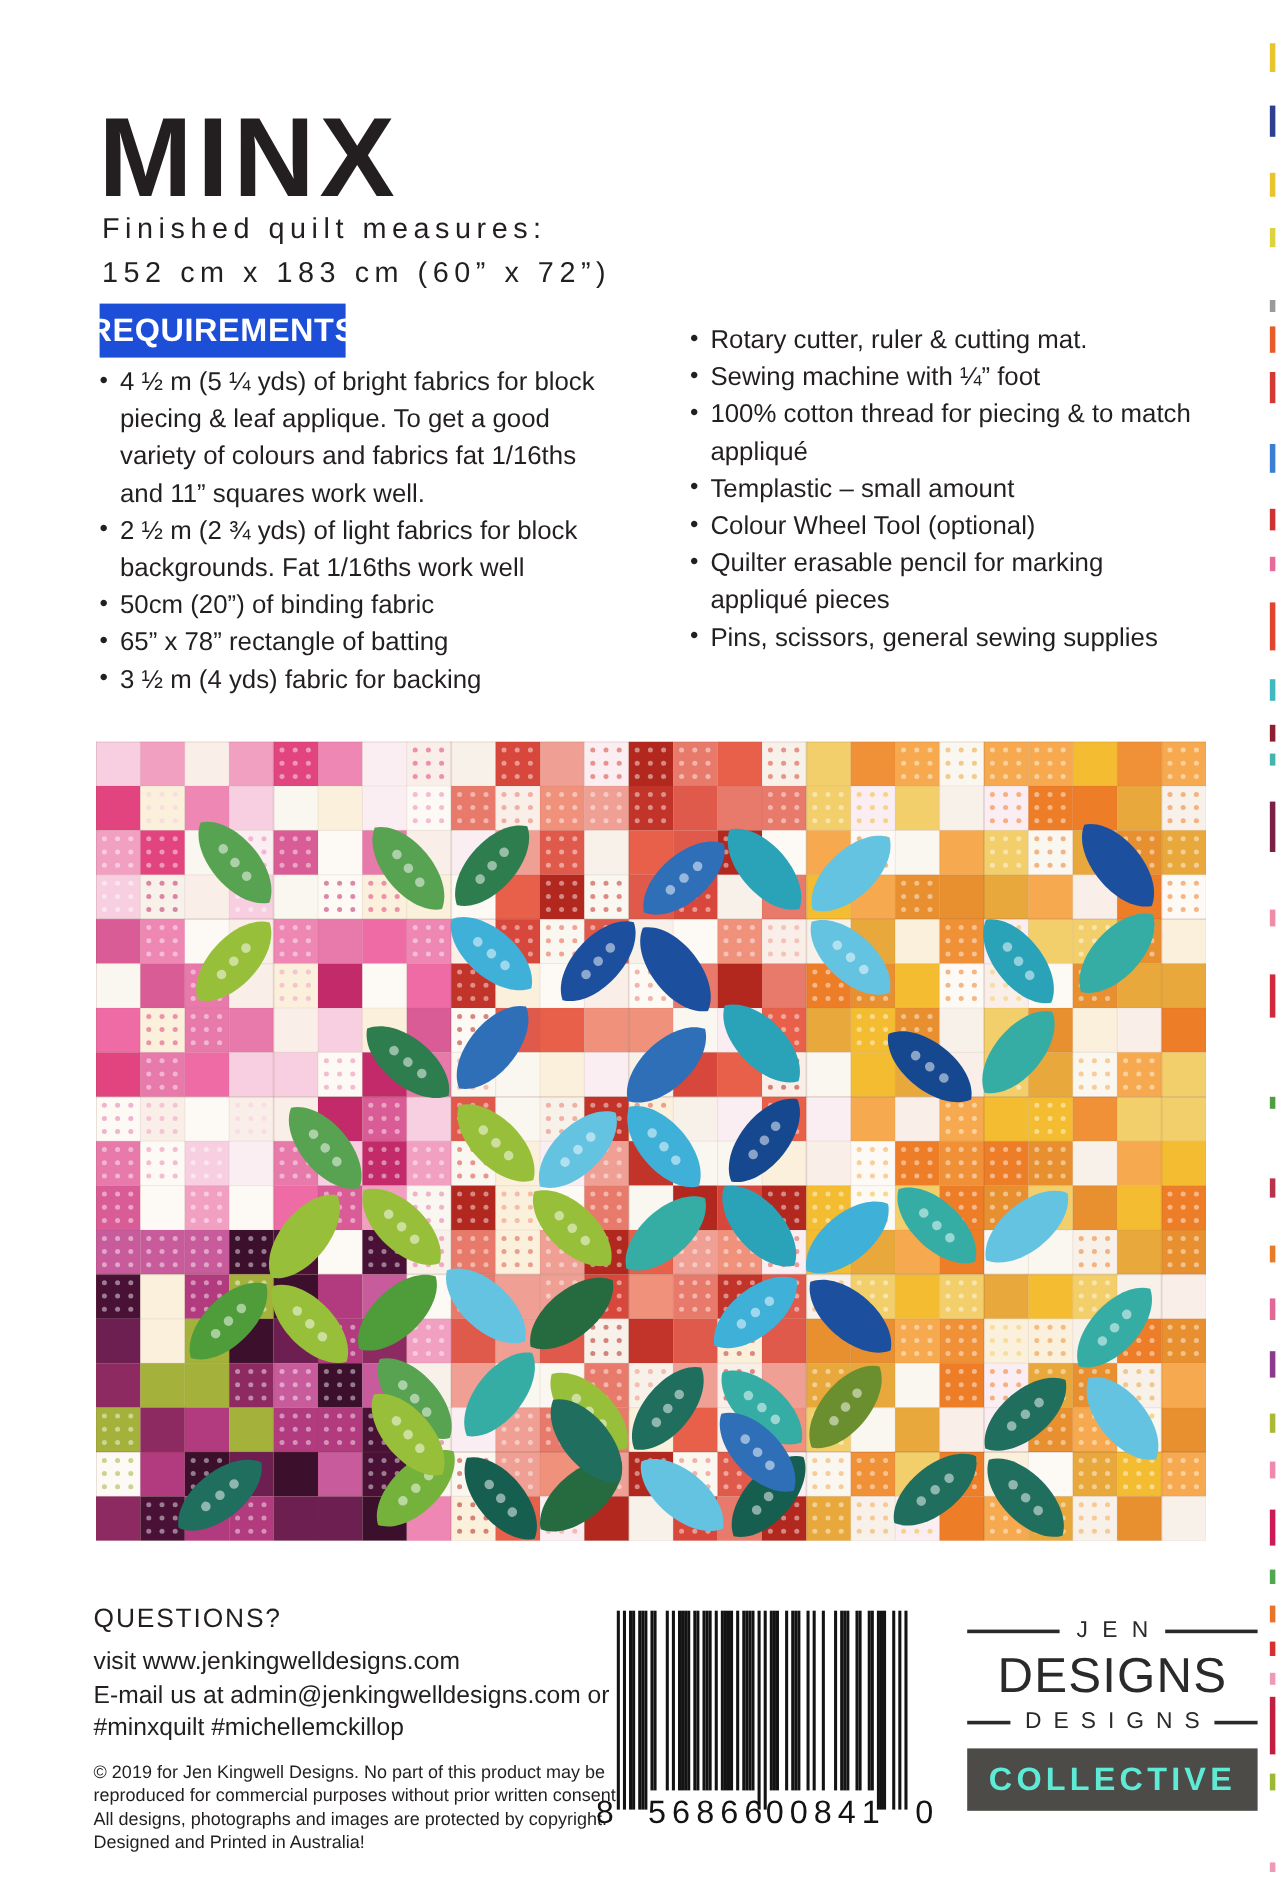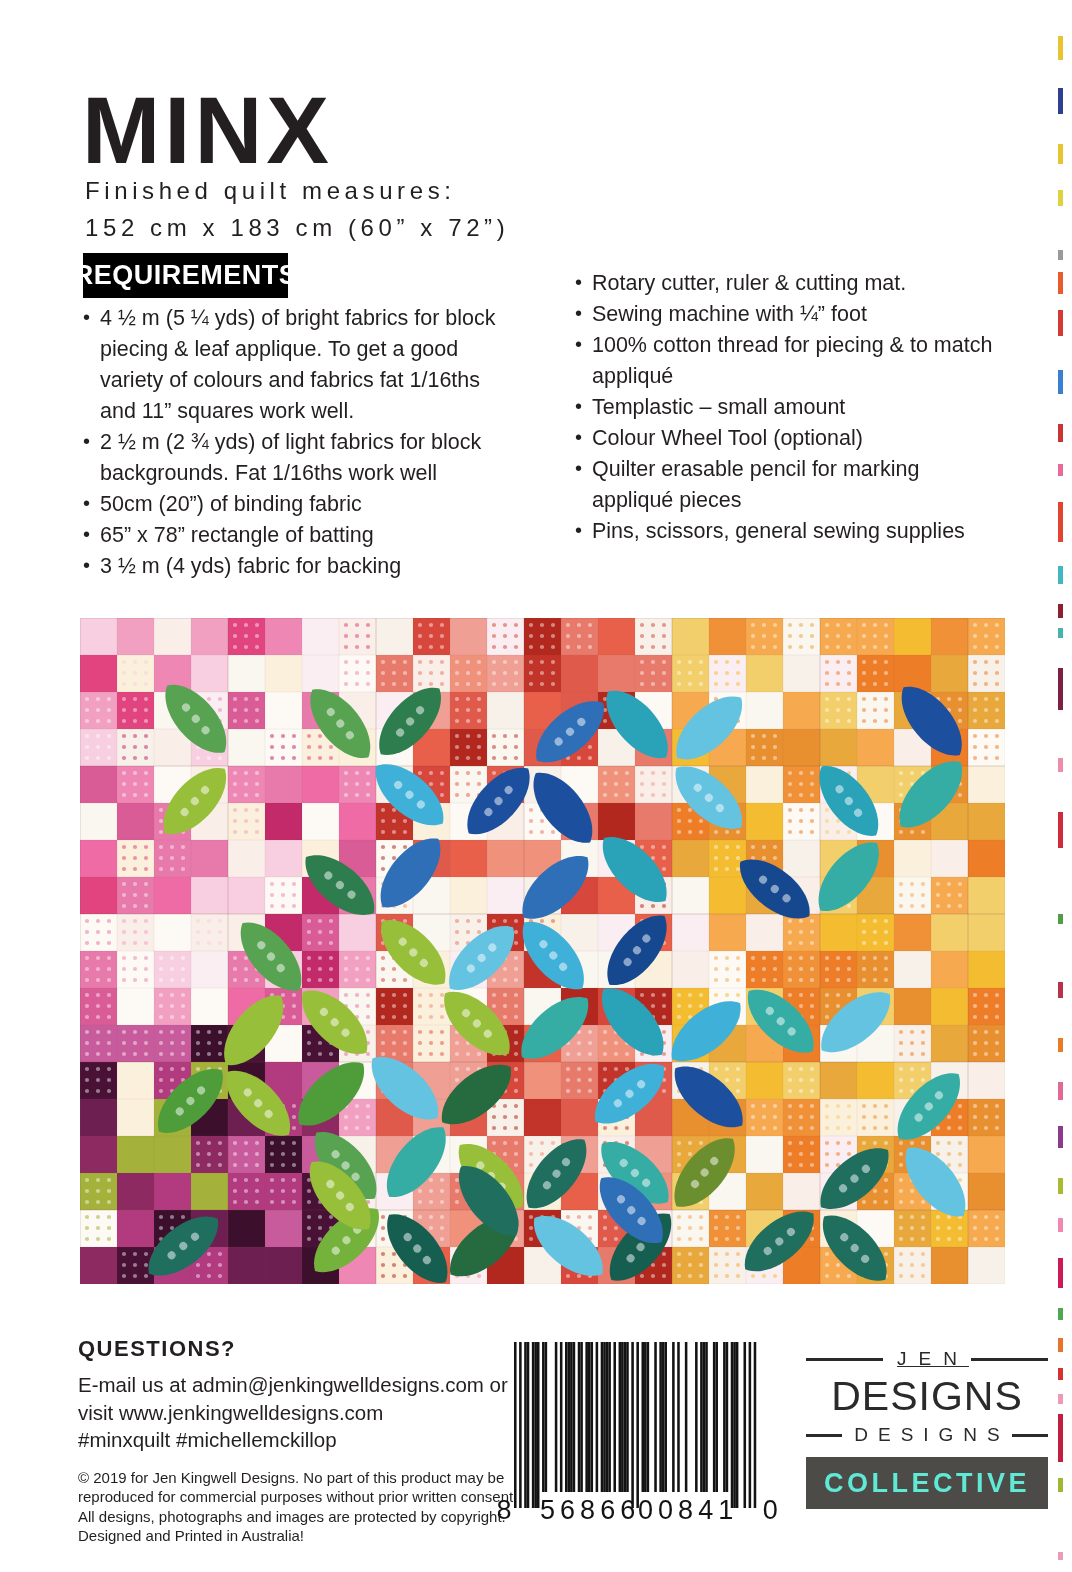--- a/index.html
+++ b/index.html
@@ -14,46 +14,46 @@
     position:absolute; left:82px; top:54px;
     font-size:94px; line-height:94px; font-weight:700; letter-spacing:4px;
   }
   .subtitle {
     position:absolute; left:85px; top:143px;
     font-size:24px; line-height:36.5px; letter-spacing:4.6px; font-weight:400;
   }
   .subtitle div { white-space:nowrap; }
   .req-badge {
     position:absolute; left:83px; top:223px; width:205px; height:45px;
-    background:#000000; color:#ffffff;
+    background:#1d4ed8; color:#ffffff;
     display:flex; align-items:center; justify-content:center;
     font-size:27px; font-weight:700; letter-spacing:0.5px;
   }
   
   .req-list { position:absolute; list-style:none; margin:0; padding:0;
     font-size:21.5px; line-height:31px; }
   .req-list.left  { left:83px;  top:273px; width:475px; }
   .req-list.right { left:575px; top:238px; width:465px; }
   .req-item { position:relative; padding-left:17px; }
   .req-item .bullet { position:absolute; left:0px; top:-1px; font-size:20px; }
   .req-item .line { white-space:nowrap; }
   
   .photo { position:absolute; left:80px; top:588px; width:925px; height:666px; }
   .photo svg { display:block; }
   
   .questions { position:absolute; left:78px; top:1306px; }
-  .questions .q-head { font-size:22px; font-weight:700; letter-spacing:1.5px; margin-bottom:9px; }
+  .questions .q-head { font-size:22px; font-weight:400; letter-spacing:1.5px; margin-bottom:9px; }
   .questions .q-lines div { font-size:20.5px; line-height:27.5px; white-space:nowrap; }
   .copyright { position:absolute; left:78px; top:1438px; font-size:15px; line-height:19.3px; }
   .copyright div { white-space:nowrap; }
   .barcode { position:absolute; left:498px; top:1312px; }
   .logo { position:absolute; left:806px; top:1318px; width:242px; color:#2a2a2a; }
   .logo-row { display:flex; align-items:center; }
   .logo-line { flex:1; height:3px; background:#2a2a2a; }
-  .logo-jen { font-size:19px; letter-spacing:12px; padding:0 2px 0 14px; font-weight:400;text-decoration:underline; }
+  .logo-jen { font-size:19px; letter-spacing:12px; padding:0 2px 0 14px; font-weight:400; }
   .logo-main { text-align:center; font-size:41px; letter-spacing:1px; font-weight:400; margin:3px 0 4px; }
   .logo-designs { font-size:19px; letter-spacing:10px; padding:0 2px 0 12px; font-weight:400; }
   .badge {
     margin-top:11px; height:52px; background:#4d4b48; color:#5eead4;
     display:flex; align-items:center; justify-content:center;
     font-size:27px; font-weight:700; letter-spacing:3.5px;
   }
   
   .stripe { position:absolute; right:1px; top:0; width:5px; height:1572px; overflow:hidden; }
   .stripe .seg { position:absolute; left:0; width:5px; }
@@ -2765,22 +2765,22 @@
           <circle cx="0" cy="-15" r="4" fill="#ffffff" opacity="0.5"></circle>
           <circle cx="0" cy="0" r="4" fill="#ffffff" opacity="0.5"></circle>
           <circle cx="0" cy="15" r="4" fill="#ffffff" opacity="0.5"></circle>
         </g>
       </svg>
     </div>
 
   <div class="questions">
     <div class="q-head">QUESTIONS?</div>
     <div class="q-lines">
+        <div>visit www.jenkingwelldesigns.com</div>
         <div>E-mail us at admin@jenkingwelldesigns.com or</div>
-        <div>visit www.jenkingwelldesigns.com</div>
         <div>#minxquilt #michellemckillop</div>
       </div>
   </div>
 
   <div class="copyright">
       <div>© 2019 for Jen Kingwell Designs. No part of this product may be</div>
       <div>reproduced for commercial purposes without prior written consent.</div>
       <div>All designs, photographs and images are protected by copyright.</div>
       <div>Designed and Printed in Australia!</div>
     </div>

